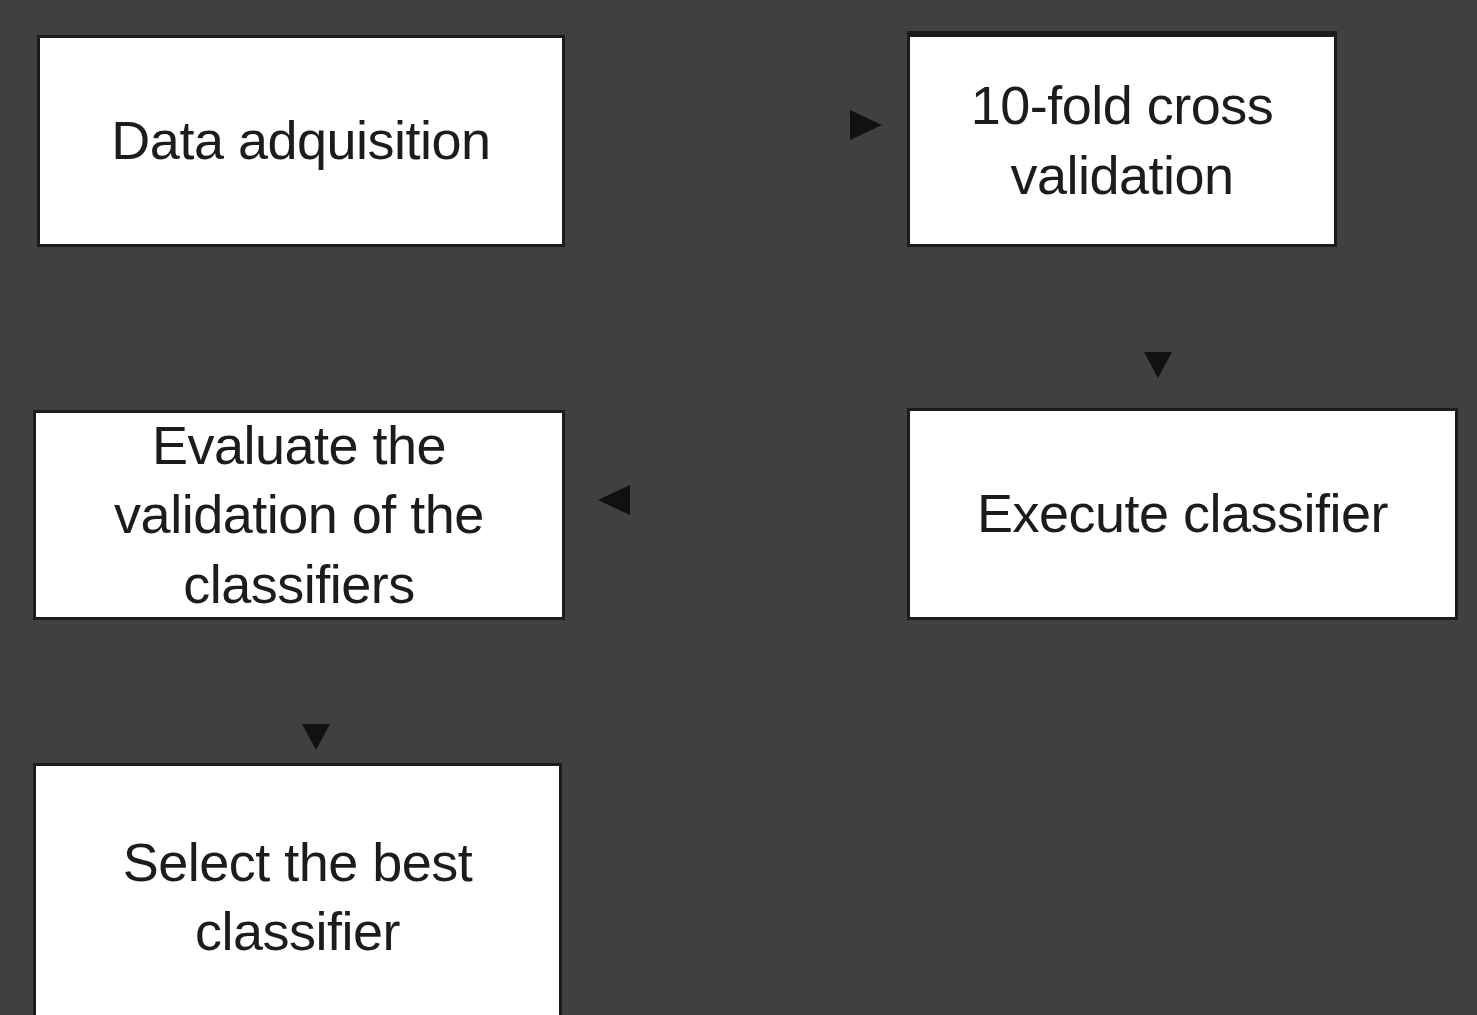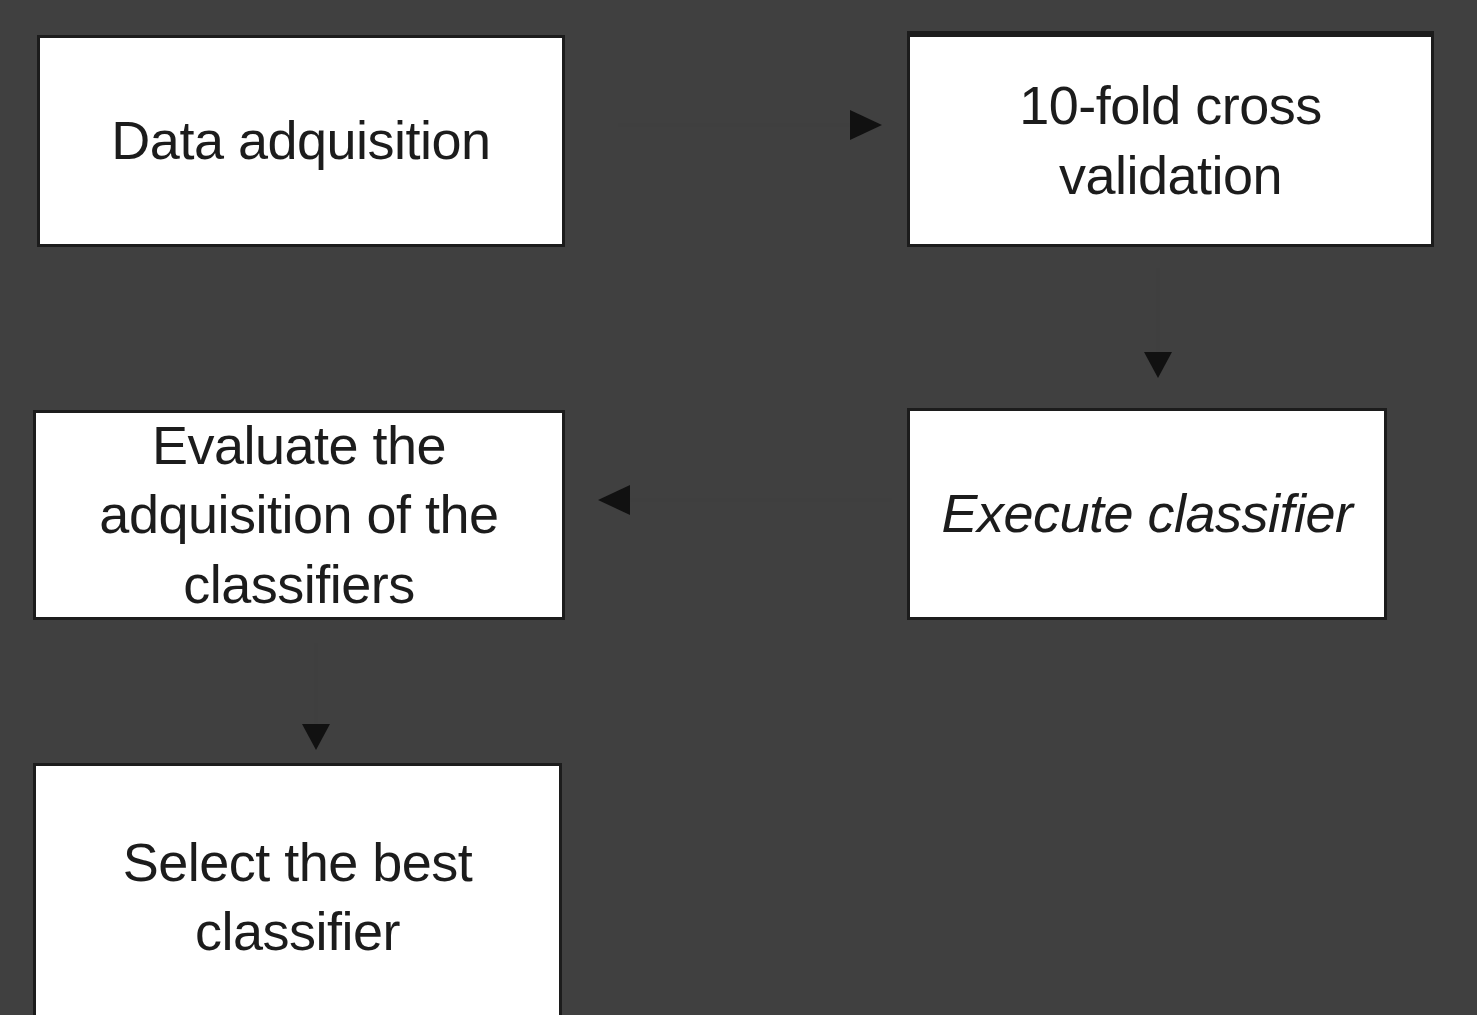--- a/index.html
+++ b/index.html
@@ -24,23 +24,23 @@
     align-items: center;
     justify-content: center;
     text-align: center;
     white-space: pre-line;
     font-size: 54px;
     line-height: 1.28;
     color: #1c1c1c;
     letter-spacing: -0.5px;
   }
   #node-data-acquisition        { left: 37px;  top: 35px;  width: 528px; height: 212px; }
-  #node-cross-validation        { left: 907px; top: 31px;  width: 527px; height: 216px; border-top-width: 6px; }
+  #node-cross-validation        { left: 907px; top: 31px;  width: 430px; height: 216px; border-top-width: 6px; }
   #node-evaluate-performance    { left: 33px;  top: 410px; width: 532px; height: 210px; }
-  #node-execute-classifier      { left: 907px; top: 408px; width: 480px; height: 212px; font-style: italic; }
+  #node-execute-classifier      { left: 907px; top: 408px; width: 551px; height: 212px; }
   #node-select-best-classifier  { left: 33px;  top: 763px; width: 529px; height: 268px; }
   .edges-overlay {
     position: absolute;
     left: 0;
     top: 0;
     width: 1477px;
     height: 1015px;
     pointer-events: none;
   }
   .edge-line {
@@ -75,21 +75,21 @@
       <polygon class="edge-head" points="316,750 302,724 330,724"></polygon>
     </g>
   </svg>
 
   <div class="node" id="node-data-acquisition">Data adquisition</div>
 
   <div class="node" id="node-cross-validation">10-fold cross
 validation</div>
 
   <div class="node" id="node-evaluate-performance">Evaluate the
-adquisition of the
+validation of the
 classifiers</div>
 
   <div class="node" id="node-execute-classifier">Execute classifier</div>
 
   <div class="node" id="node-select-best-classifier">Select the best
 classifier</div>
 
 </div>
 
 </body></html>

